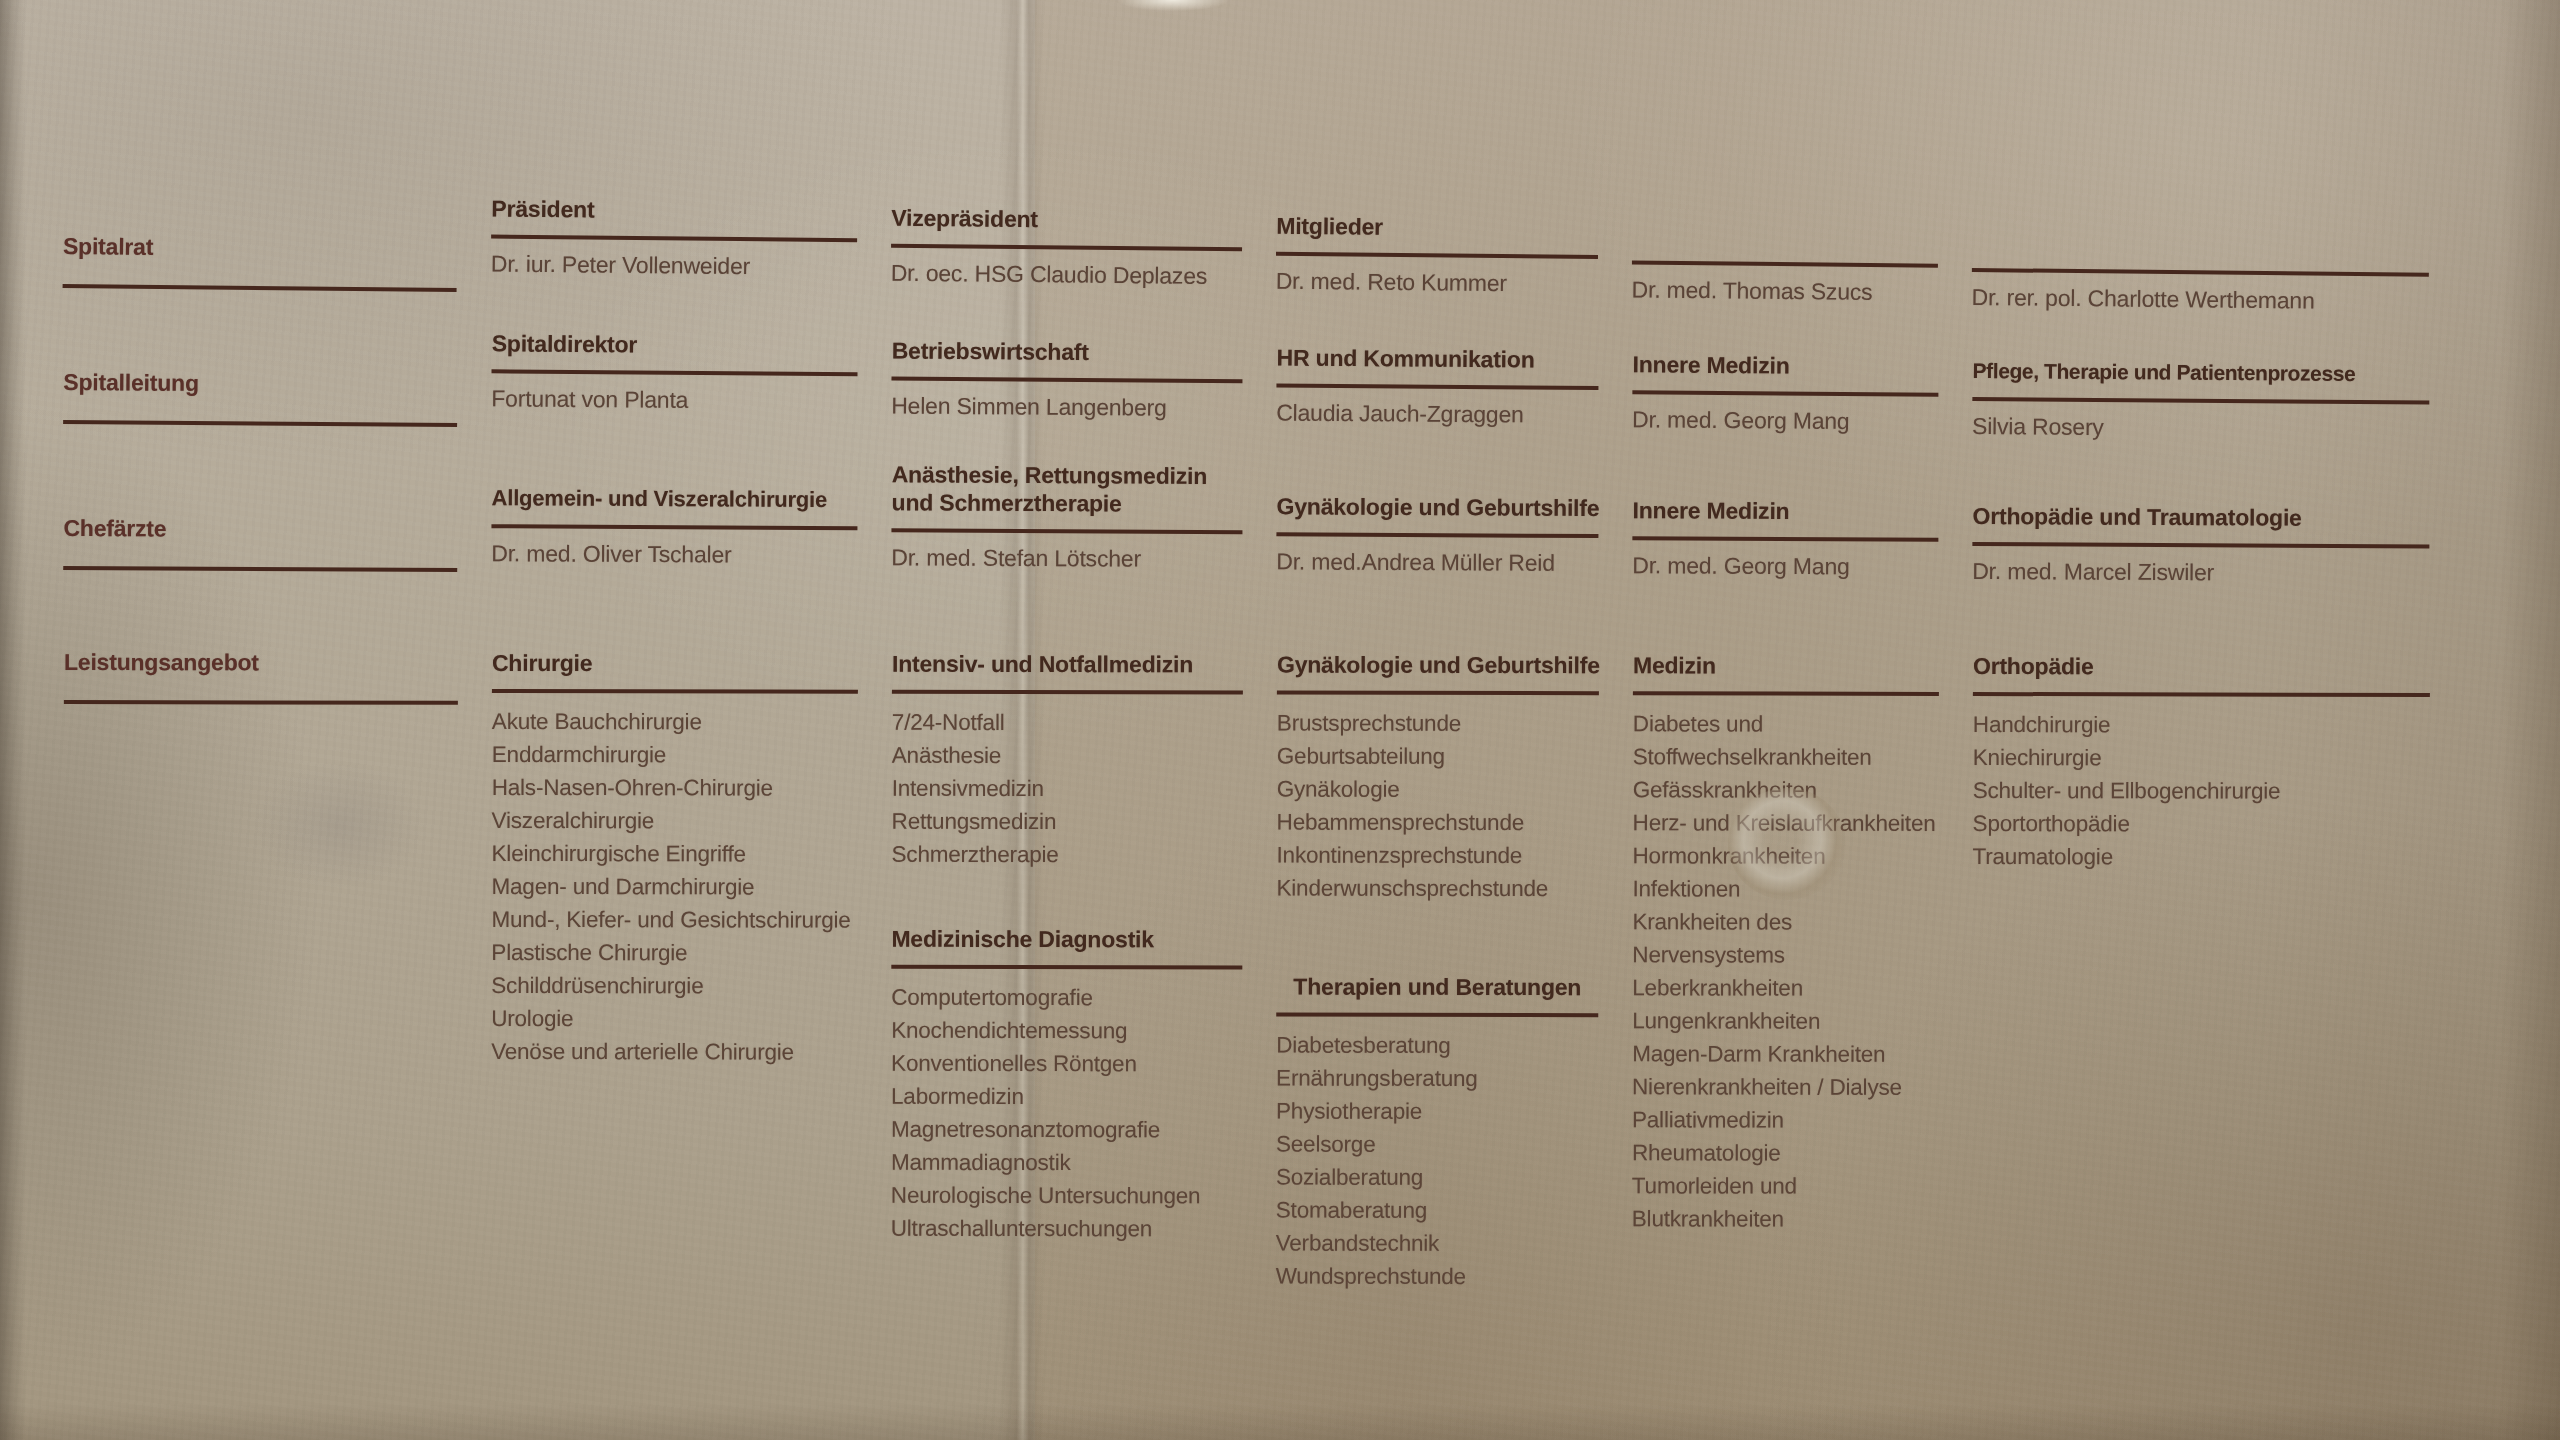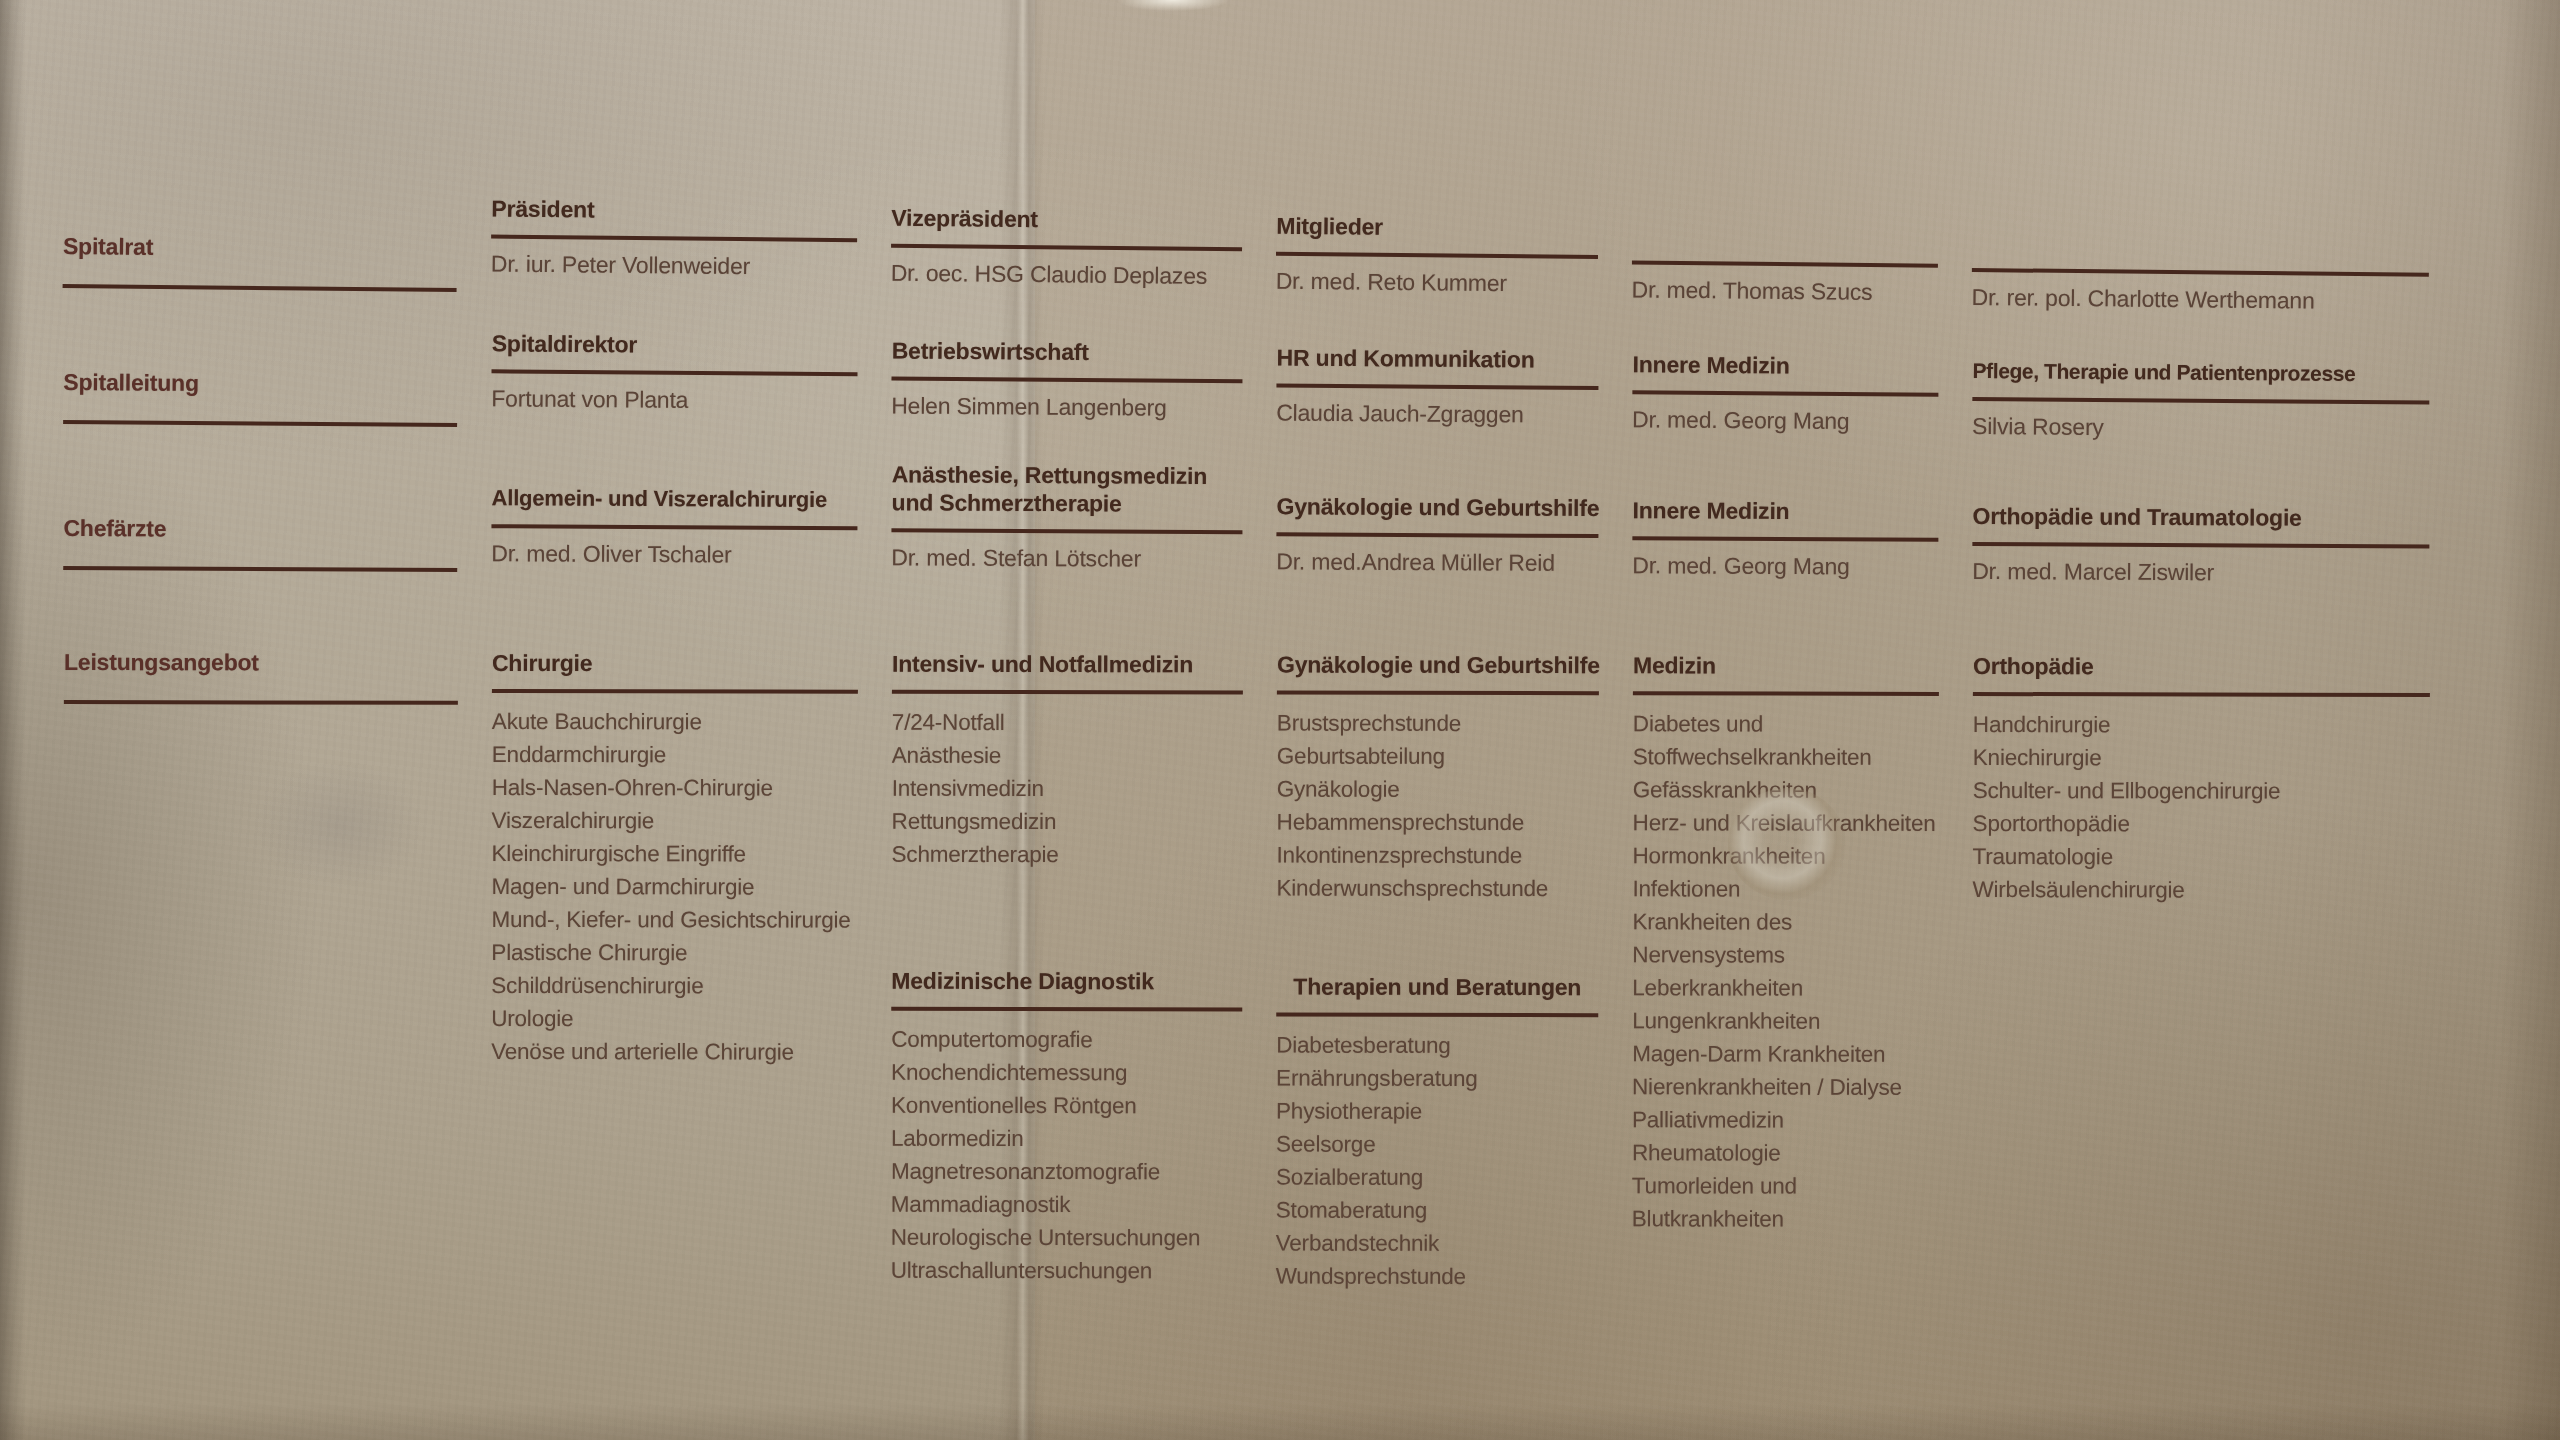--- a/index.html
+++ b/index.html
@@ -73,21 +73,21 @@
   .b3 .c4{transform:translateY(18px);} .b3 .c5{transform:translateY(20px);}
   .b3 .c6{transform:translateY(24px);}
   .b3 .c2 .hd{font-size:22px;}
   .b3 .c3 .hd{white-space:normal;}
 
   .b4{top:648px;transform:rotate(.12deg);align-items:start;}
   .b4 .cell{justify-content:flex-start;height:auto;}
   .svc ul{list-style:none;margin:12px 0 0 0;padding:0;
     font-size:22.5px;line-height:33px;color:#5b4437;
     text-shadow:0 0 1px rgba(70,50,38,.25);}
-  .sub-diag{margin-top:96px;}
+  .sub-diag{margin-top:54px;}
   .sub-ther{margin-top:68px;text-align:center;}
 </style>
 </head>
 <body>
 
 <div class="photo">
   <div class="paper"></div>
   <div class="shade-right"></div>
   <div class="fold"></div>
   <div class="edge-left"></div>
@@ -258,20 +258,19 @@
           </ul>
       </div>
       <div class="cell c6 svc">
         <div class="hd">Orthopädie</div>
         <ul>
             <li>Handchirurgie</li>
             <li>Kniechirurgie</li>
             <li>Schulter- und Ellbogenchirurgie</li>
             <li>Sportorthopädie</li>
             <li>Traumatologie</li>
-            <li>Wirbelsäulenchirurgie</li>
           </ul>
       </div>
     </section>
 
   </div>
   <div class="stain"></div>
 </div>
 
 </body></html>

